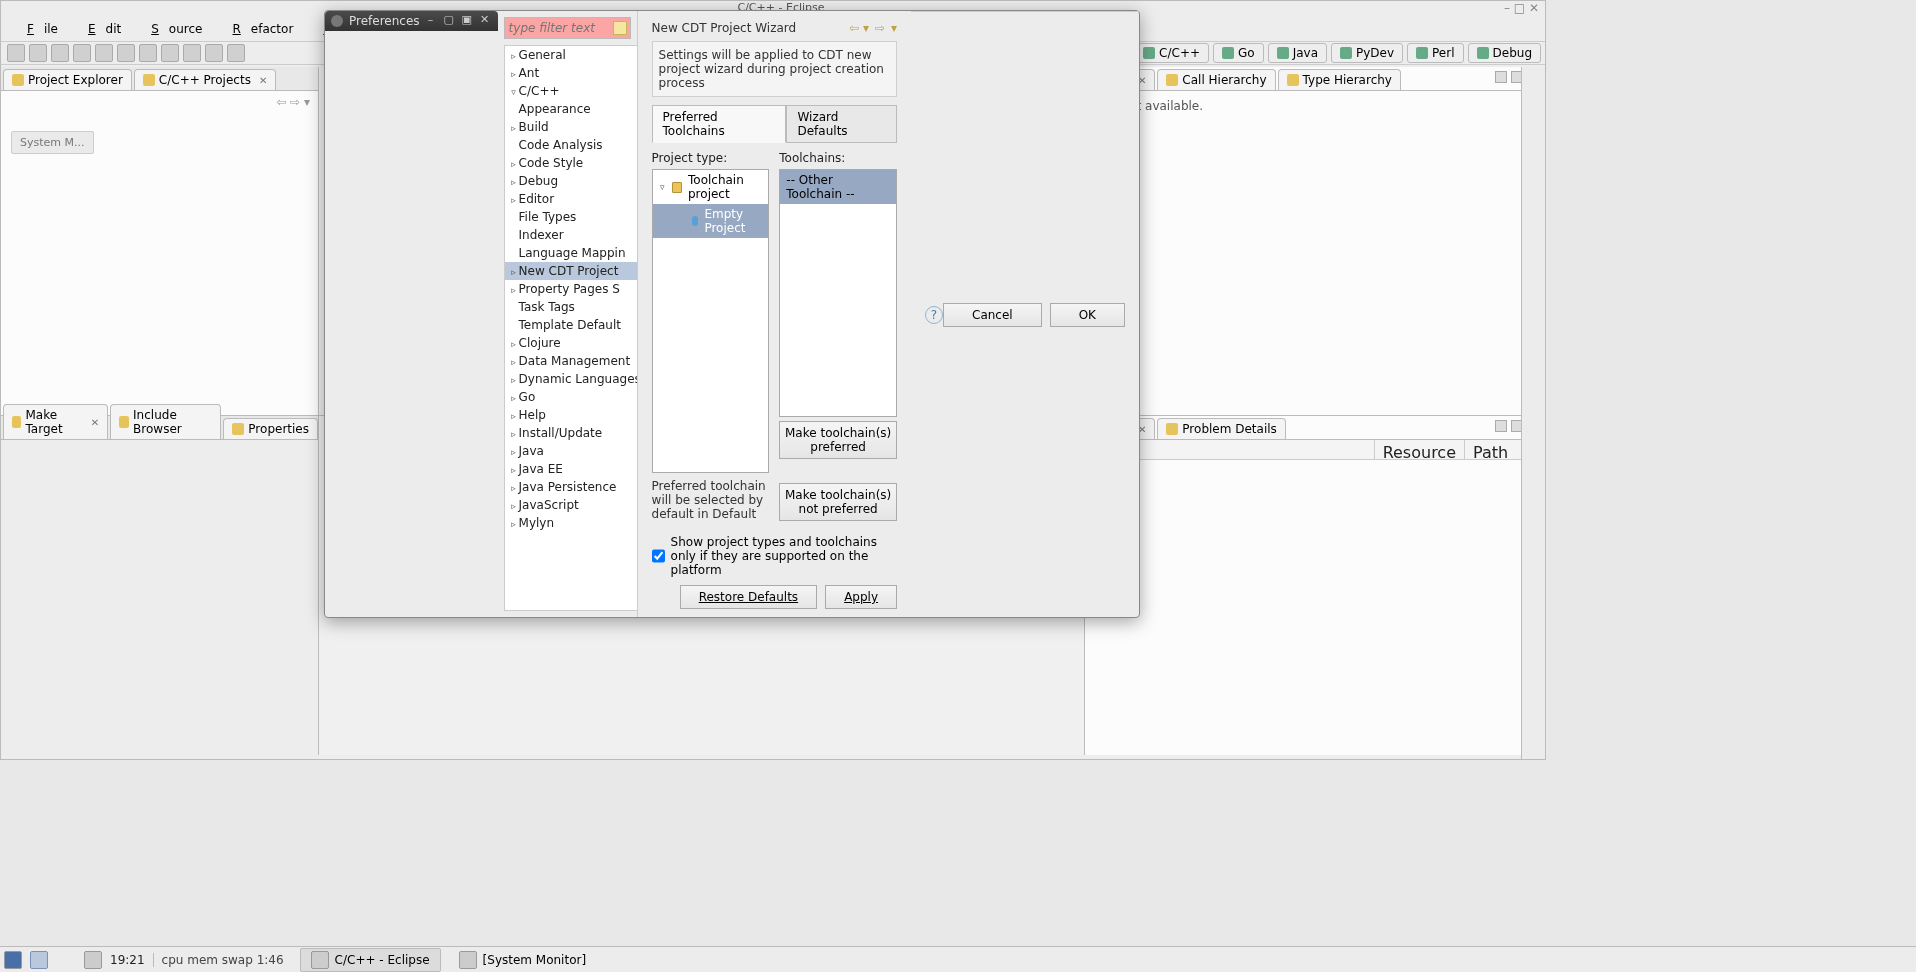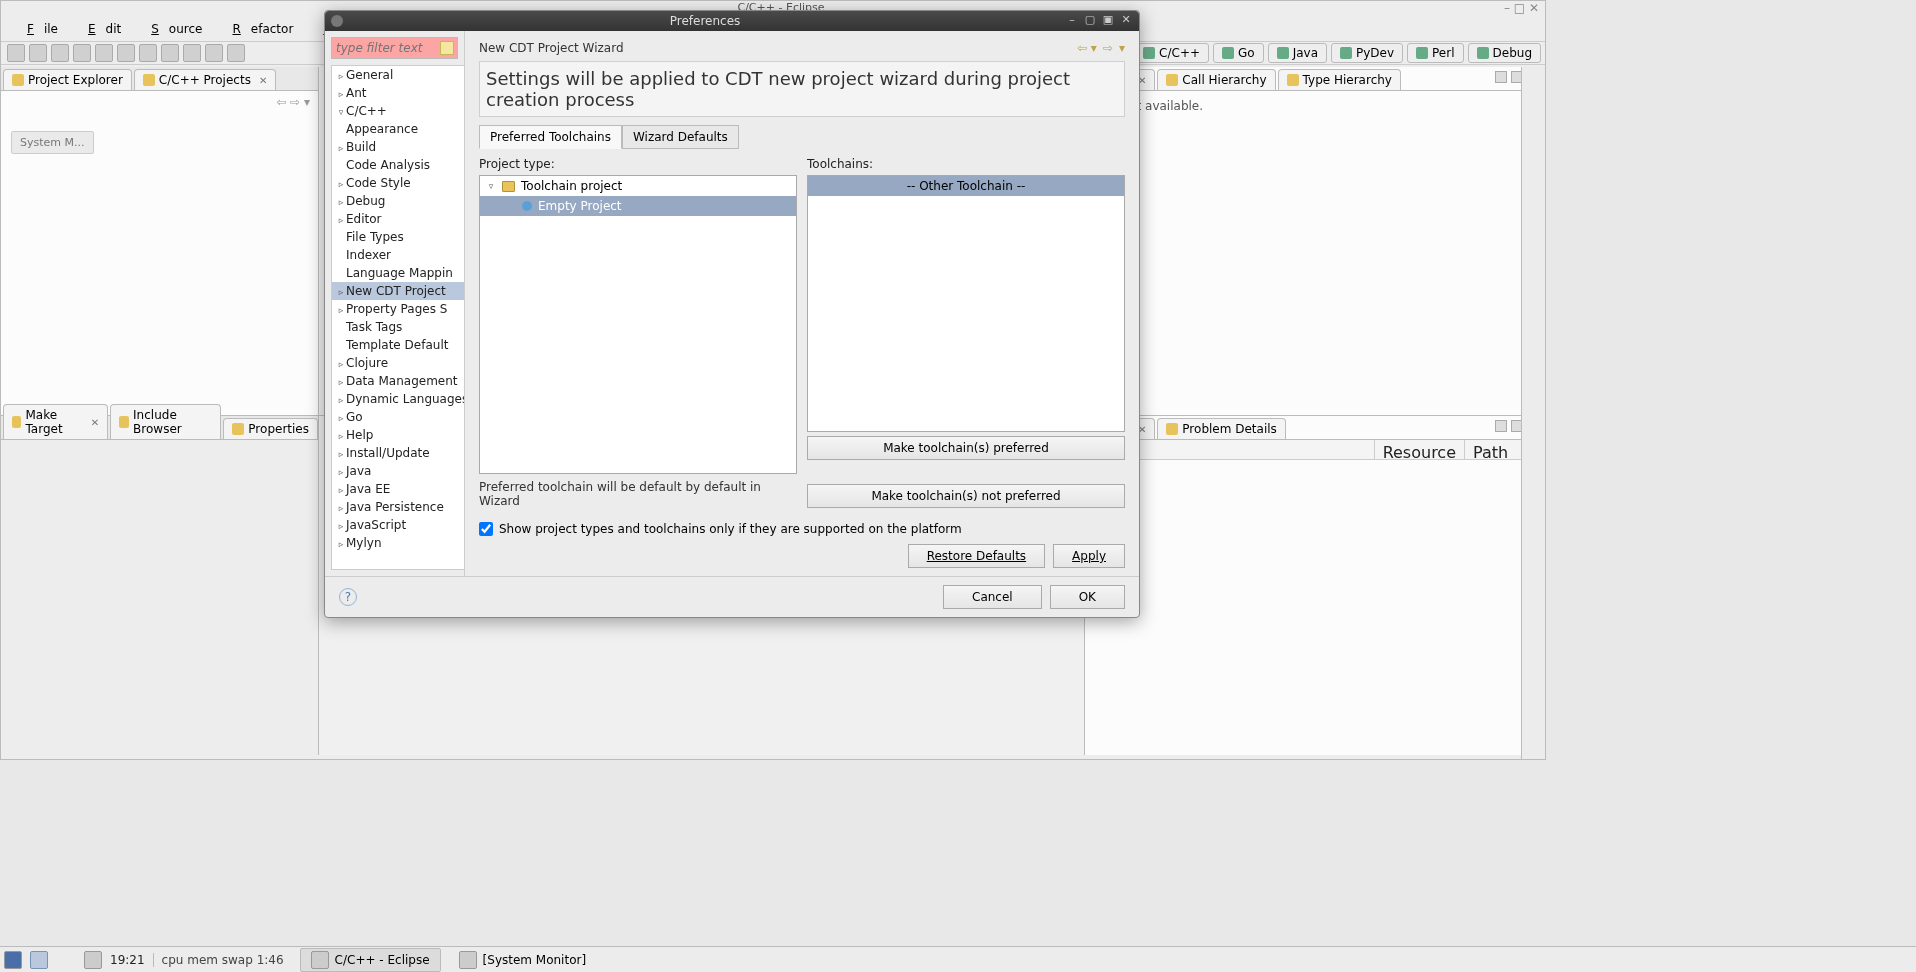--- a/index.html
+++ b/index.html
@@ -37,21 +37,21 @@
 .editor-area { flex:1; background:#f0f0f0; border-right:1px solid #bbb; }
 .problems-panel { width:460px; background:#fcfcfc; display:flex; flex-direction:column; }
 .prob-headers { display:flex; border-bottom:1px solid #ccc; background:#f4f4f4; height:20px; }
 .prob-headers div { padding:3px 8px; border-right:1px solid #ccc; color:#222; font-size:16px; }
 .small-icons { position:absolute; right:6px; display:flex; gap:4px; }
 .sm-ico { width:12px; height:12px; border:1px solid #aaa; background:#ddd; }
 
 .vert-bar { position:absolute; right:0; top:66px; width:24px; bottom:0; background:#ececec; border-left:1px solid #bbb; }
 
 
-.dialog { position:absolute; left:324px; top:10px; width:816px; height:608px; background:#ececec; border:1px solid #888; box-shadow:0 4px 18px rgba(0,0,0,.35); border-radius:4px; display:flex; flex-direction:column; }
+.dialog { position:absolute; left:324px; top:10px; width:816px; height:608px; background:#ececec; border:1px solid #888; box-shadow:0 4px 18px rgba(0,0,0,.35); border-radius:4px; display:flex; flex-direction:row; }
 .dlg-titlebar { height:20px; background:linear-gradient(#4a4a4a,#333); border-radius:4px 4px 0 0; display:flex; align-items:center; padding:0 6px; color:#ddd; font-size:11px; }
 .dlg-titlebar .ico { width:12px; height:12px; background:#777; border-radius:6px; margin-right:6px; }
 .dlg-titlebar .ttl { flex:1; text-align:center; }
 .dlg-titlebar .wbtn { width:14px; height:14px; margin-left:4px; color:#ccc; text-align:center; line-height:12px; font-size:11px; }
 .dlg-body { flex:1; display:flex; min-height:0; }
 .tree-side { width:140px; border-right:1px solid #ccc; display:flex; flex-direction:column; background:#ececec; }
 .filter-box { margin:6px; height:22px; border:1px solid #bbb; background:#fca5a5; display:flex; align-items:center; padding:0 4px; position:relative; }
 .filter-box input { border:none; outline:none; width:100%; font-style:italic; color:#555; font-size:12px; background:transparent; }
 .filter-box .clear { width:14px; height:14px; background:#f5e6a0; border:1px solid #c9b65a; position:absolute; right:3px; }
 .tree { flex:1; overflow:hidden; background:#fff; margin:0 0 6px 6px; border:1px solid #ccc; border-right:none; position:relative; }
@@ -60,21 +60,21 @@
 .tree-inner::-webkit-scrollbar-thumb { background:#c3c3c3; border:1px solid #999; }
 .tree ul { list-style:none; }
 .tree li { white-space:nowrap; padding:2px 4px; color:#222; font-size:12px; cursor:default; }
 .tree li .tw { display:inline-block; width:10px; text-align:center; color:#555; font-size:9px; }
 .tree li.sel { background:#b9c8dc; }
 .ind0{padding-left:8px}.ind1{padding-left:22px}
 
 .content-side { flex:1; display:flex; flex-direction:column; padding:10px 14px 8px 14px; }
 .page-title { font-size:14px; color:#333; margin-bottom:6px; display:flex; align-items:center; }
 .page-title .nav-arrows { margin-left:auto; display:flex; gap:6px; color:#bfa24a; font-size:13px; }
-.desc-box { border:1px solid #cfcfcf; background:#f4f4f4; padding:6px; font-size:18px; color:#333; margin-bottom:8px; }
+.desc-box { border:1px solid #cfcfcf; background:#f4f4f4; padding:6px; font-size:12px; color:#333; margin-bottom:8px; }
 .subtabs { display:flex; gap:0; margin-bottom:8px; }
 .subtab { padding:4px 10px; border:1px solid #bbb; background:#e8e8e8; font-size:12px; }
 .subtab.active { background:#f8f8f8; border-bottom-color:#f8f8f8; }
 .columns { display:flex; gap:10px; flex:1; min-height:0; }
 .col { flex:1; display:flex; flex-direction:column; }
 .col-label { font-size:12px; margin-bottom:4px; color:#222; }
 .listbox { flex:1; border:1px solid #aaa; background:#fff; overflow:auto; }
 .listrow { padding:3px 6px; display:flex; align-items:center; gap:6px; font-size:12px; }
 .listrow .tw { font-size:9px; color:#555; width:10px; text-align:center; }
 .folder-ico { width:13px; height:11px; background:#eac35a; border:1px solid #b4923a; border-radius:1px; }
@@ -291,21 +291,21 @@
                 <span class="tw">▿</span>
                 <div class="folder-ico"></div>
                 <span>Toolchain project</span>
               </div>
               <div class="listrow sel" style="padding-left: 26px; align-items: center;">
                 <span class="tw"></span>
                 <div class="file-ico"></div>
                 <span>Empty Project</span>
               </div>
             </div>
-          <div class="pref-note">Preferred toolchain will be default by default in Wizard</div>
+          <div class="pref-note">Preferred toolchain will be selected by default in Default</div>
         </div>
         <div class="col">
           <div class="col-label">Toolchains:</div>
           <div class="listbox" id="tchains">
               <div class="listrow sel2" style="justify-content: center;">-- Other Toolchain --</div>
             </div>
           <div class="btn-stack">
             <div class="pbtn">Make toolchain(s) preferred</div>
             <div class="pbtn">Make toolchain(s) not preferred</div>
           </div>

